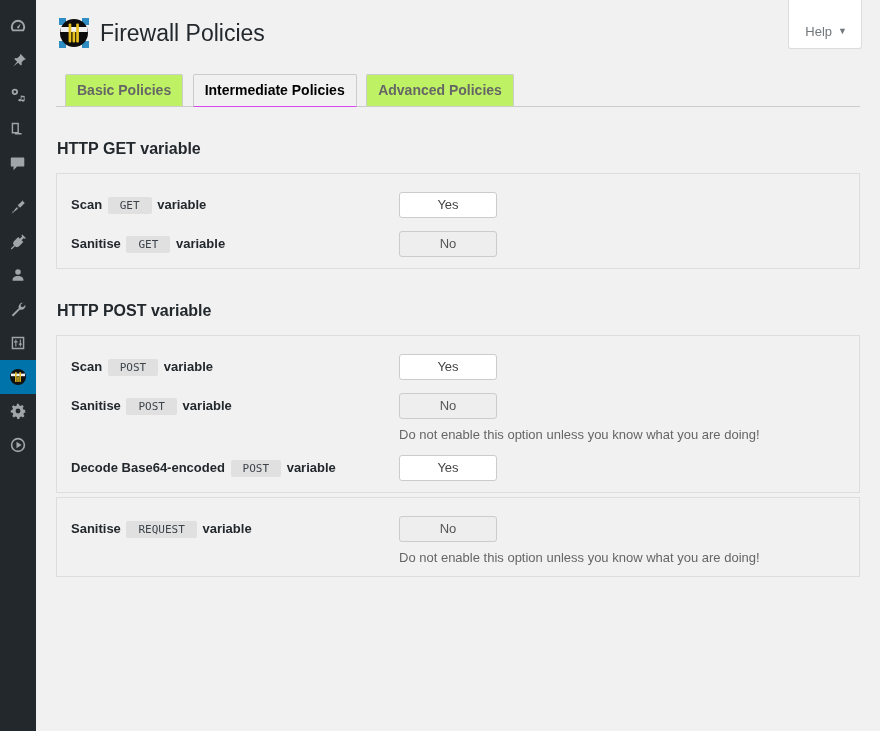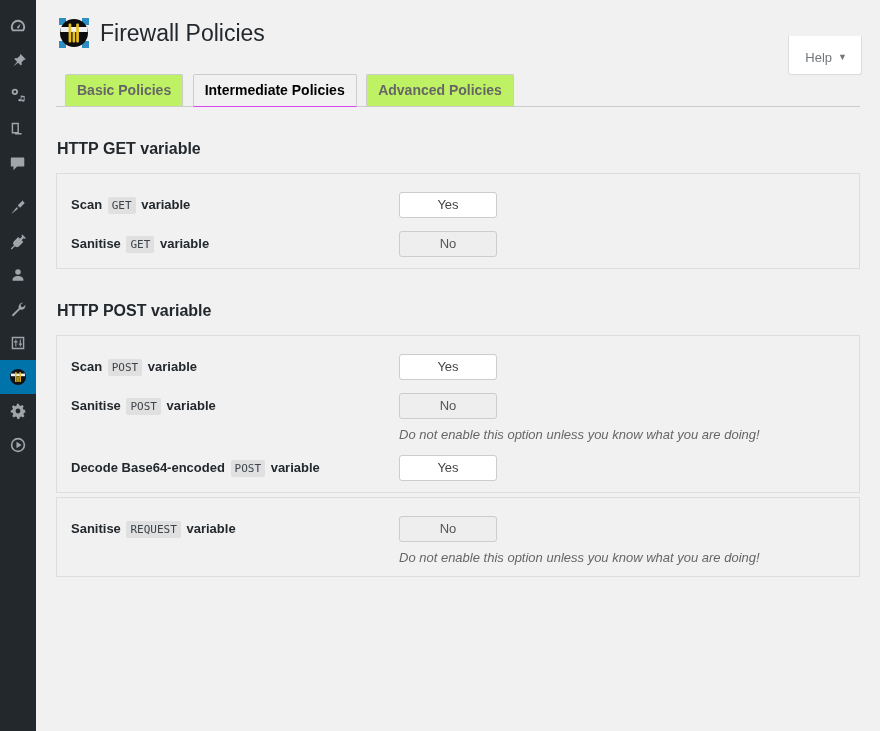--- a/index.html
+++ b/index.html
@@ -55,27 +55,26 @@
     position: absolute;
     top: 0; right: 18px;
     z-index: 5;
   }
   #help-link {
     display: inline-block;
     background: #fff;
     border: 1px solid #ddd;
     border-top: none;
     border-radius: 0 0 3px 3px;
-    padding: 14px 14px 7px 16px;
+    padding: 24px 14px 7px 16px;
     font-size: 13px;
     line-height: 1.3;
     color: #72777c;
     cursor: pointer;
     box-shadow: 0 1px 1px -1px rgba(0,0,0,.1);
-    margin-top: 36px;
   }
   #help-link .caret {
     display: inline-block;
     margin-left: 6px;
     font-size: 9px;
     color: #72777c;
     vertical-align: 2px;
   }
 
   
@@ -155,21 +154,21 @@
     color: #23282d;
     line-height: 26px;
     white-space: nowrap;
   }
   code.var {
     font-family: "DejaVu Sans Mono", monospace;
     font-size: 11px;
     font-weight: 400;
     background: #e0e0e0;
     color: #3c434a;
-    padding: 2px 4px;
+    padding: 2px 12px;
     margin: 0 2px;
     border-radius: 2px;
   }
   .opt-control { flex: 1 1 auto; }
   .toggle-btn {
     display: block;
     width: 98px;
     height: 26px;
     line-height: 24px;
     text-align: center;
@@ -183,21 +182,20 @@
     padding: 0;
   }
   .toggle-btn.on {
     background: #fff;
     border-color: #ccc;
     color: #444;
   }
   .opt-note {
     margin: 8px 0 0 0;
     font-size: 13px;
-    font-style: italic;
     color: #666;
     line-height: 16px;
     white-space: nowrap;
   }
 </style>
 </head>
 <body>
 
 <div id="adminmenu">
   <div class="menu-sep"></div>

